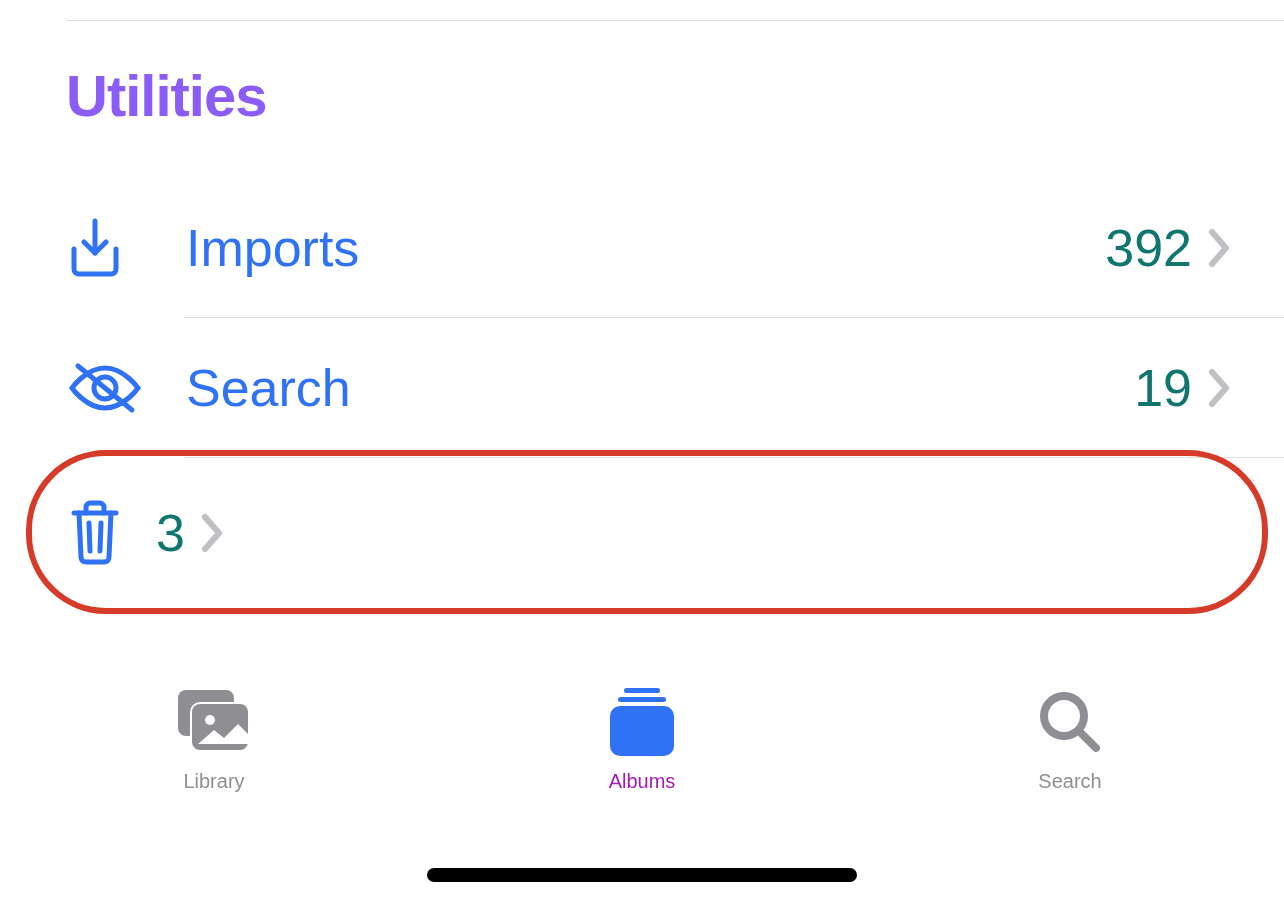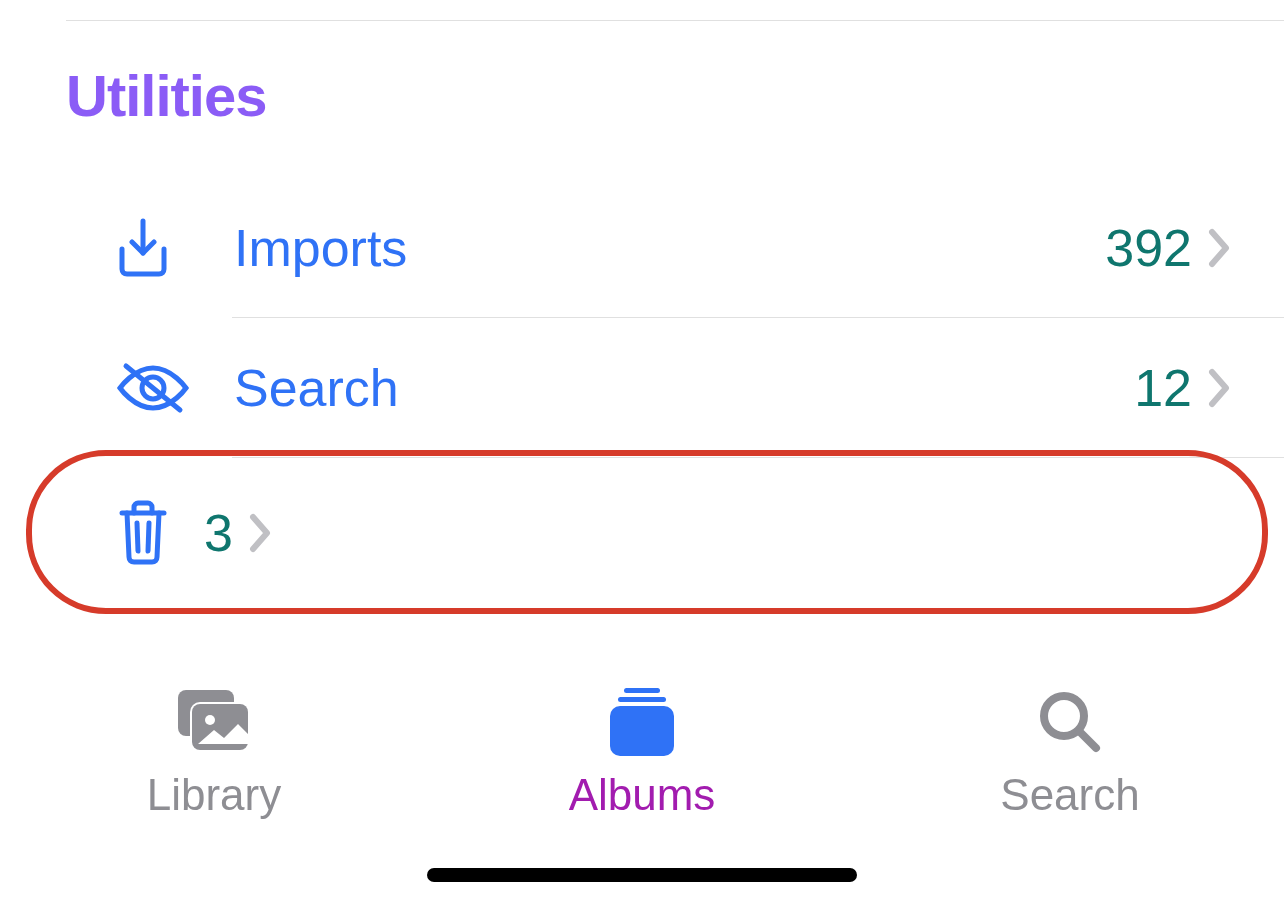--- a/index.html
+++ b/index.html
@@ -38,21 +38,20 @@
       top: 178px;
       left: 0;
       right: 0;
     }
     .row {
       display: flex;
       align-items: center;
       height: 140px;
       padding-left: 66px;
       position: relative;
-      margin-left: 48px;
     }
     .row-icon {
       width: 90px;
       display: flex;
       align-items: center;
       justify-content: flex-start;
     }
     .row-label {
       flex: 1;
       font-size: 52px;
@@ -103,21 +102,21 @@
       gap: 12px;
       width: 25%;
     }
     .tab-icon {
       height: 72px;
       display: flex;
       align-items: center;
       justify-content: center;
     }
     .tab-label {
-      font-size: 44px;
+      font-size: 20px;
       color: #8e8e93;
     }
     .tab.active .tab-label {
       color: #a21caf;
     }
     .home-indicator {
       position: absolute;
       bottom: 24px;
       left: 50%;
       transform: translateX(-50%);
@@ -156,21 +155,21 @@
 
   <div class="row">
     <div class="row-icon">
       <svg width="78" height="56" viewBox="0 0 78 56" fill="none">
         <path d="M6 28 C6 28 20 8 39 8 C58 8 72 28 72 28 C72 28 58 48 39 48 C20 48 6 28 6 28 Z" stroke="#2f72f6" stroke-width="5" fill="none"></path>
         <circle cx="39" cy="28" r="11" stroke="#2f72f6" stroke-width="5" fill="none"></circle>
         <line x1="12" y1="6" x2="66" y2="50" stroke="#2f72f6" stroke-width="5" stroke-linecap="round"></line>
       </svg>
     </div>
     <div class="row-label">Search</div>
-    <div class="row-count">12</div>
+    <div class="row-count">19</div>
     <div class="row-chevron">
       <svg width="24" height="40" viewBox="0 0 24 40" fill="none">
         <path d="M4 4 L18 20 L4 36" stroke="#c0c0c4" stroke-width="6" stroke-linecap="round" stroke-linejoin="round" fill="none"></path>
       </svg>
     </div>
     <div class="row-divider"></div>
   </div>
 
   <div class="row" style="height:150px;">
     <div class="row-icon">

